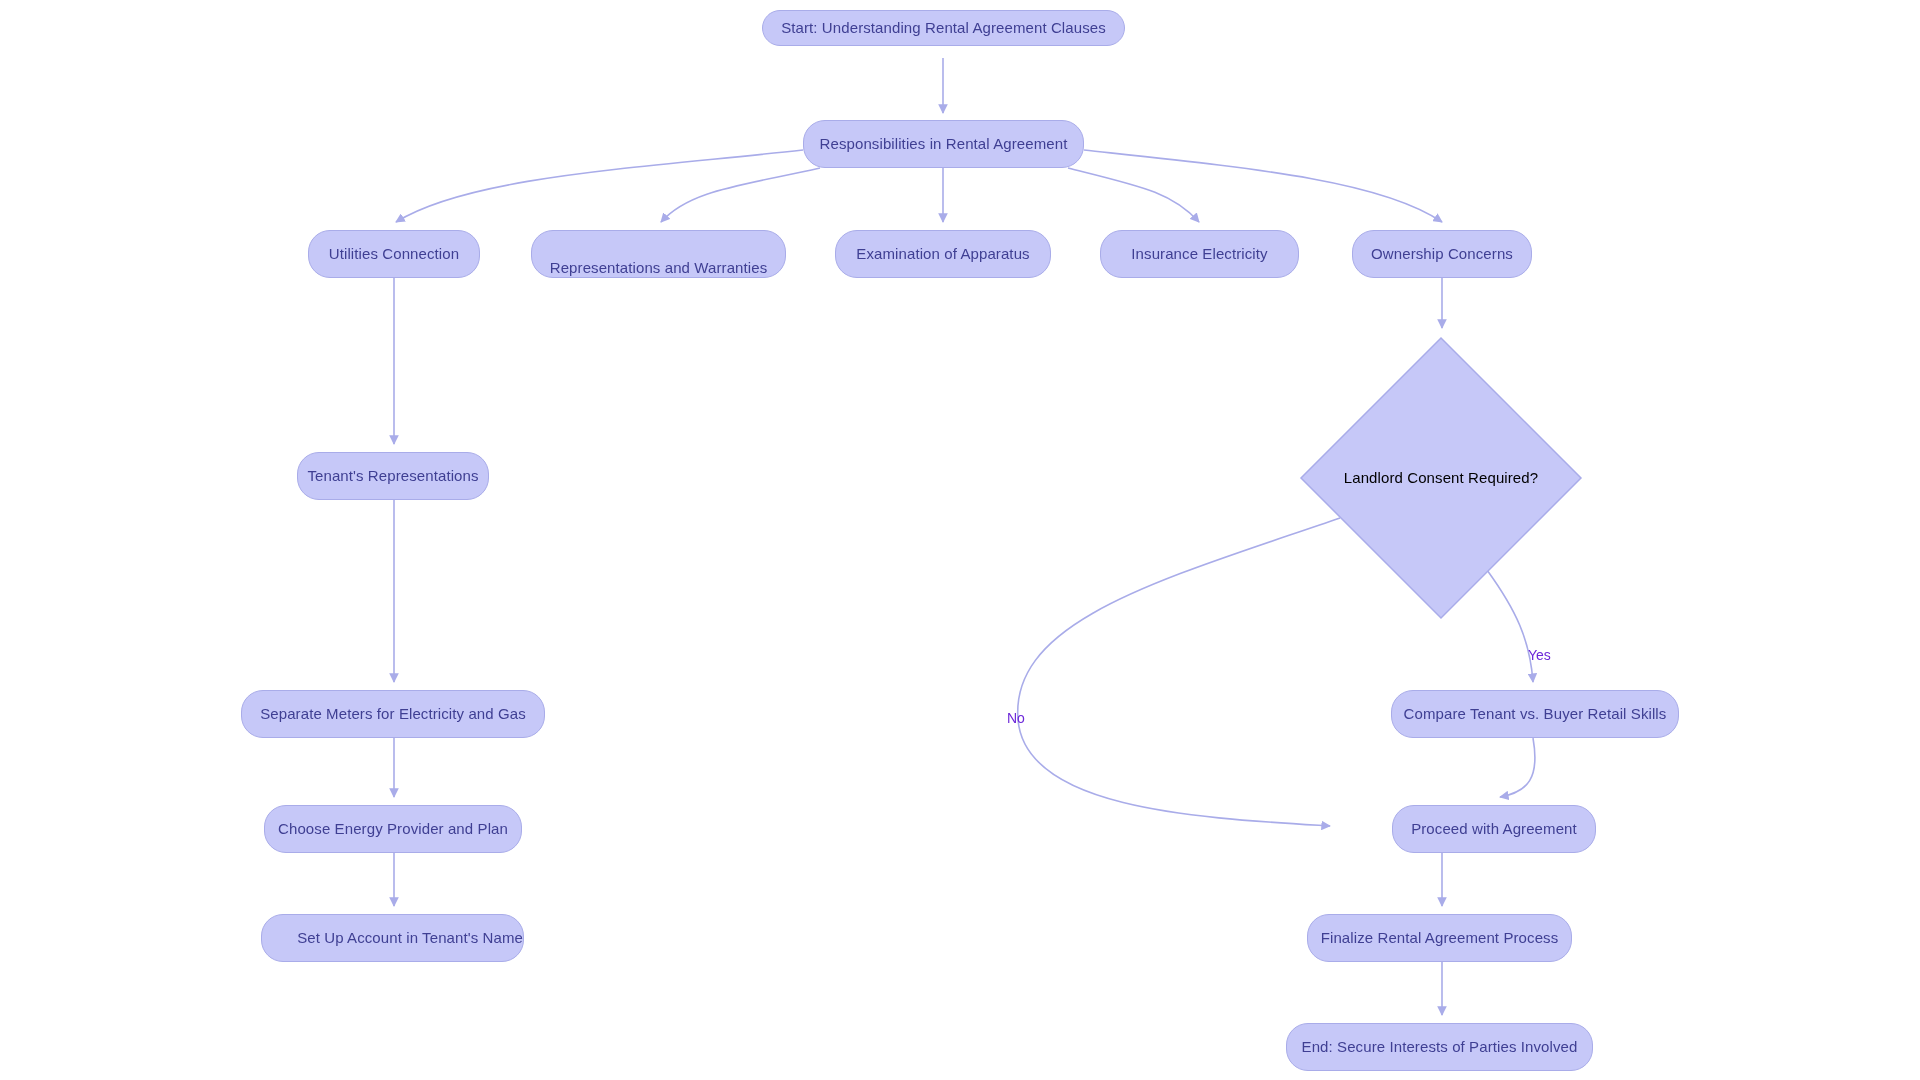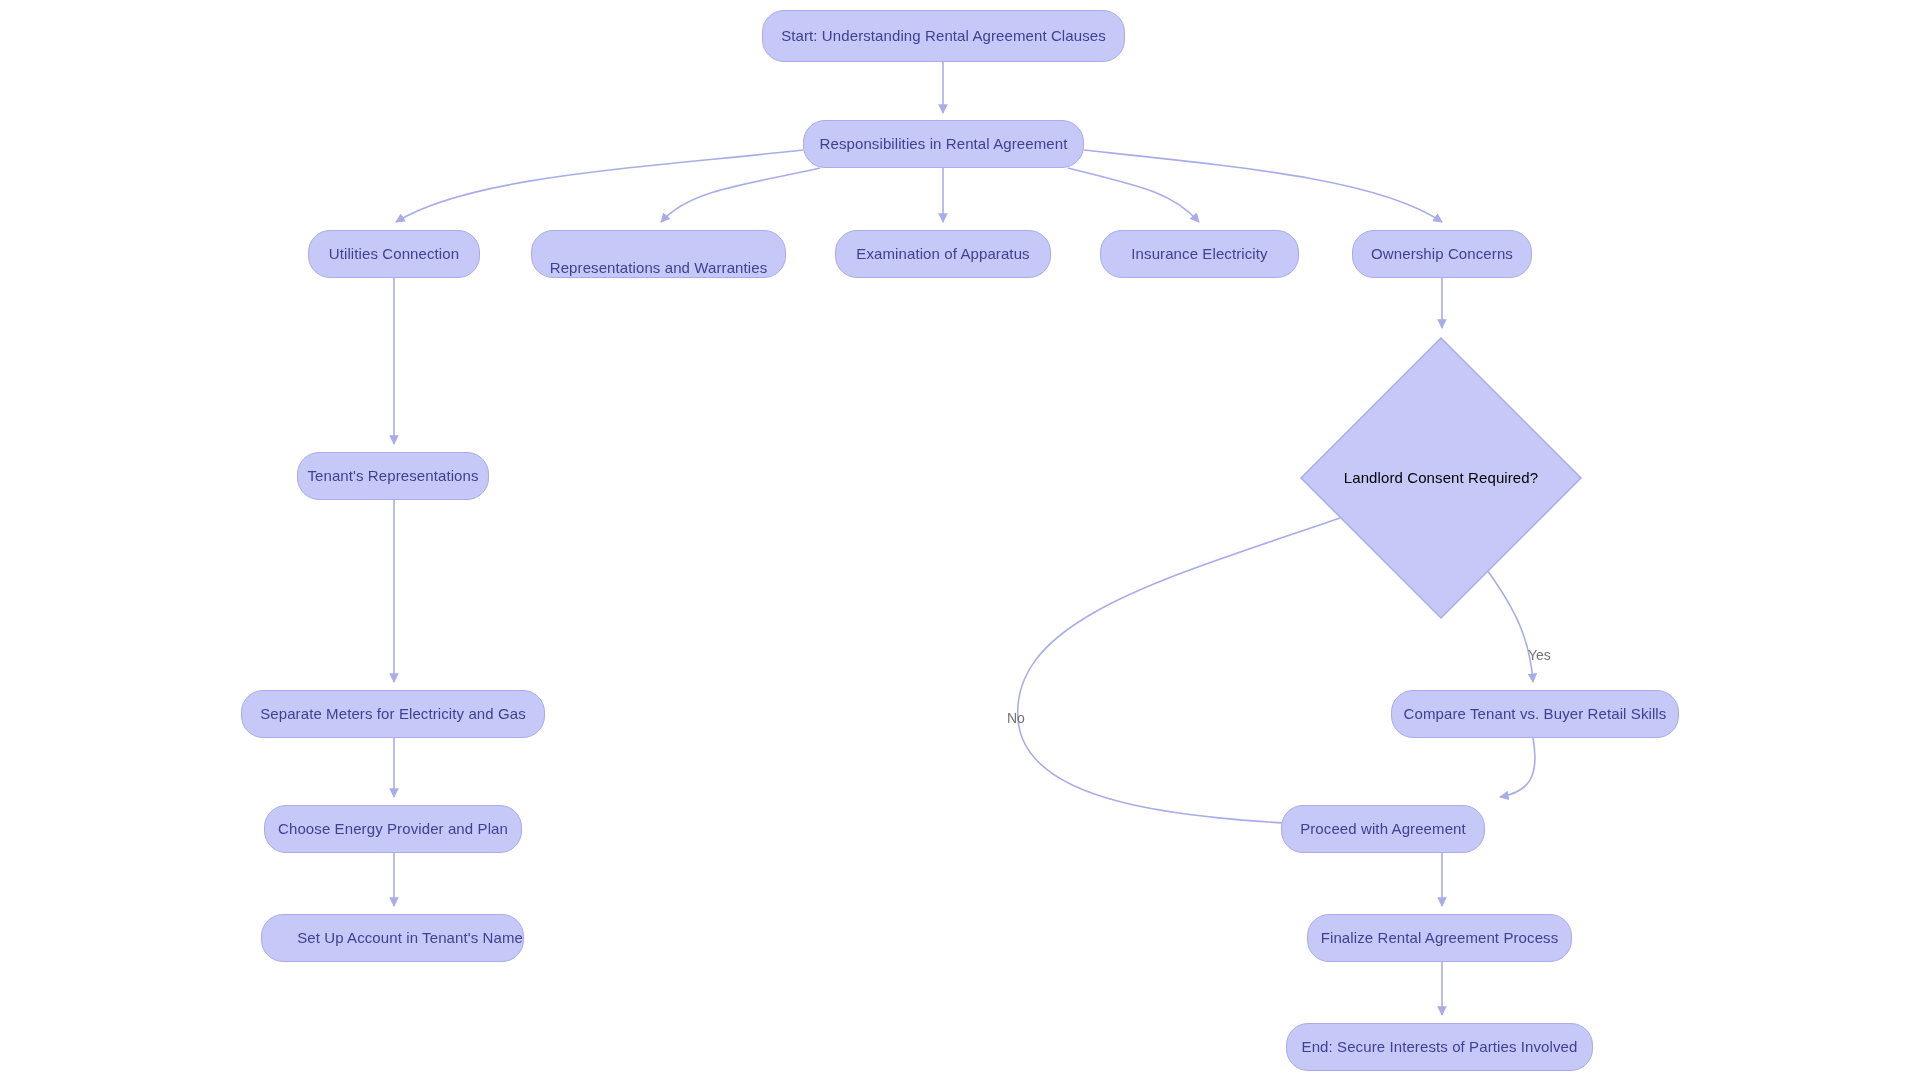--- a/index.html
+++ b/index.html
@@ -54,21 +54,21 @@
   }
   .decision-label {
     position: relative;
     z-index: 2;
     color: #000000;
     font-size: 15px;
     white-space: nowrap;
   }
   .edge-label {
     position: absolute;
-    color: #737373;
+    color: #6d28d9;
     font-size: 14px;
     font-family: "Liberation Sans", sans-serif;
     background: transparent;
     white-space: nowrap;
   }
 </style>
 </head>
 <body>
 
 <div id="canvas">
@@ -108,21 +108,21 @@
       <path d="M 1340 518 C 1160 580, 1010 620, 1018 720 C 1026 810, 1200 818, 1330 826"></path>
 
       <path d="M 1533 738 C 1540 778, 1528 792, 1500 797"></path>
 
       <path d="M 1442 853 L 1442 906"></path>
 
       <path d="M 1442 962 L 1442 1015"></path>
     </g>
   </svg>
 
-  <div class="node" style="left:762px; top:10px; width:363px; height:52px;">
+  <div class="node" style="left:762px; top:10px; width:363px; height:36px;">
     <span>Start: Understanding Rental Agreement Clauses</span>
   </div>
 
   <div class="node" style="left:803px; top:120px; width:281px; height:48px;">
     <span>Responsibilities in Rental Agreement</span>
   </div>
 
   <div class="node" style="left:308px; top:230px; width:172px; height:48px;">
     <span>Utilities Connection</span>
   </div>
@@ -163,21 +163,21 @@
     <svg class="diamond-shape" viewBox="0 0 284 284" preserveAspectRatio="none" xmlns="http://www.w3.org/2000/svg">
       <polygon points="142,2 282,142 142,282 2,142" fill="#c6c8f8" stroke="#a9ace9" stroke-width="1.5"></polygon>
     </svg>
     <span class="decision-label">Landlord Consent Required?</span>
   </div>
 
   <div class="node" style="left:1391px; top:690px; width:288px; height:48px;">
     <span>Compare Tenant vs. Buyer Retail Skills</span>
   </div>
 
-  <div class="node" style="left:1281px; top:805px; width:204px; height:48px;">
+  <div class="node" style="left:1392px; top:805px; width:204px; height:48px;">
     <span>Proceed with Agreement</span>
   </div>
 
   <div class="node" style="left:1307px; top:914px; width:265px; height:48px;">
     <span>Finalize Rental Agreement Process</span>
   </div>
 
   <div class="node" style="left:1286px; top:1023px; width:307px; height:48px;justify-content:center;">
     <span>End: Secure Interests of Parties Involved</span>
   </div>

